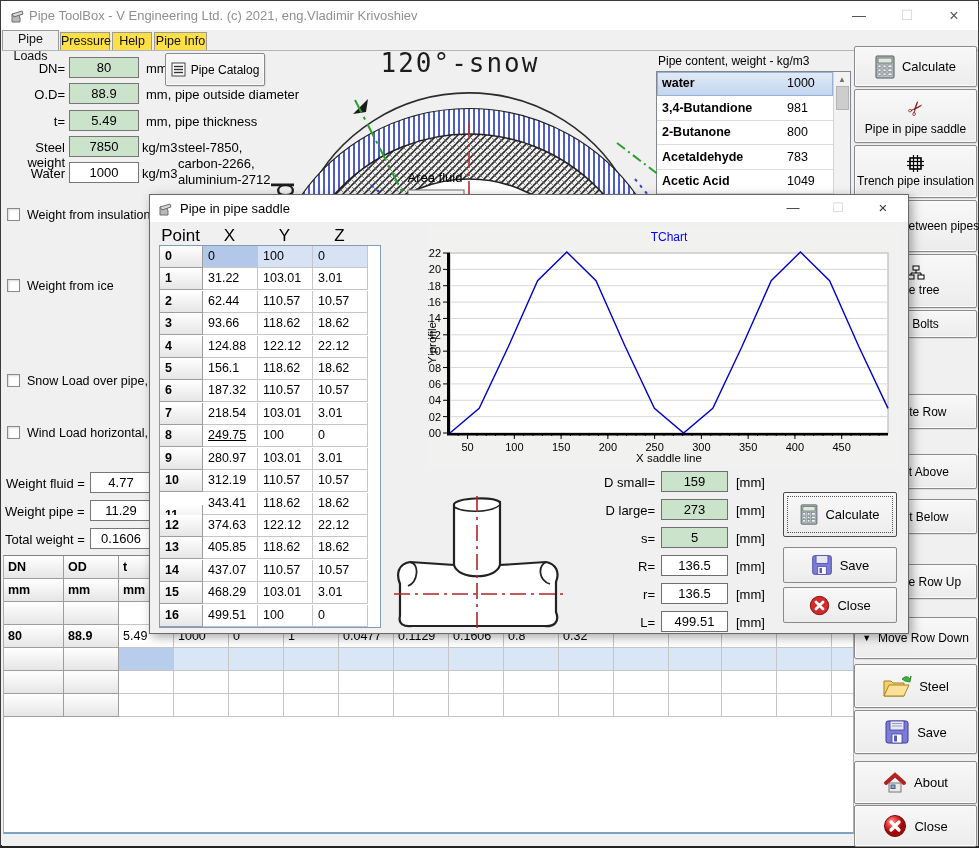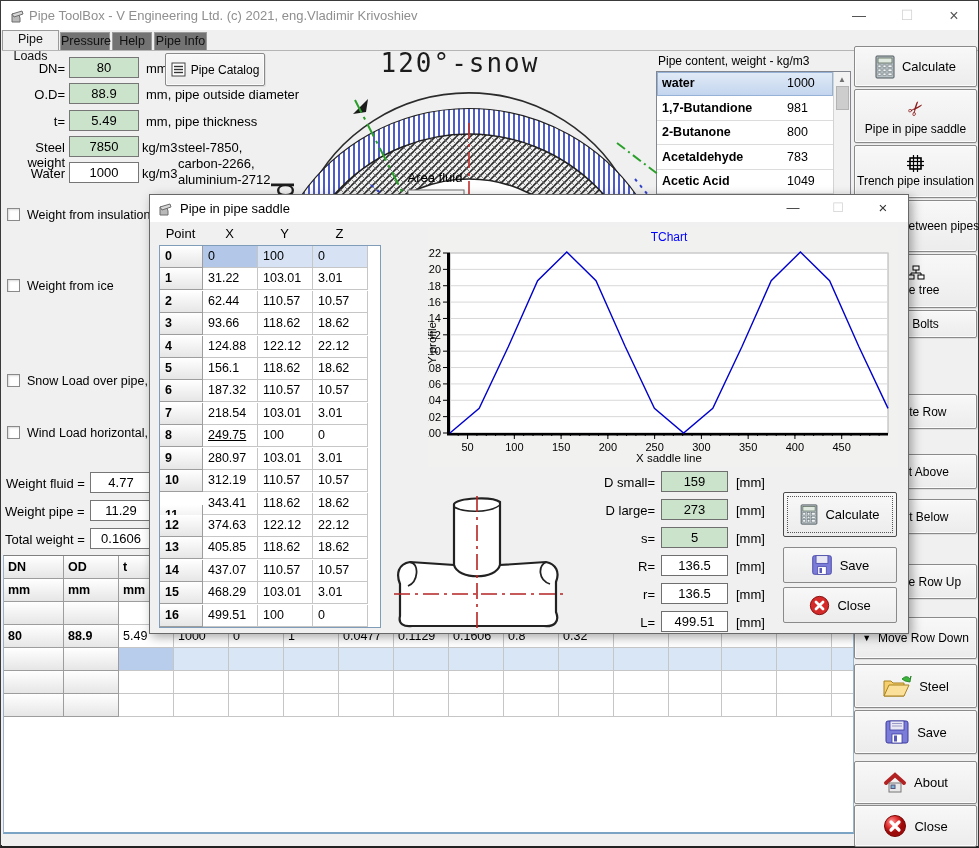--- a/index.html
+++ b/index.html
@@ -5,21 +5,21 @@
 * { margin:0; padding:0; box-sizing:border-box; font-family:"Liberation Sans",sans-serif; }
 html,body { width:979px; height:848px; overflow:hidden; background:#f0f0f0; }
 .win { position:absolute; left:0; top:0; width:979px; height:848px; background:#f0f0f0;
        border:1px solid #3a3a3a; border-bottom:3px solid #232323; }
 .titlebar { position:absolute; left:0; top:0; width:100%; height:29px; background:#ffffff; }
 .titlebar .apptitle { position:absolute; left:28px; top:7px; font-size:13px; color:#8f8f8f; }
 .appicon { position:absolute; left:9px; top:7px; width:16px; height:16px; }
 .wbtn { position:absolute; top:3px; width:30px; height:23px; text-align:center; line-height:23px;
         font-size:14px; color:#555; }
 .tabstrip { position:absolute; left:0; top:29px; width:100%; height:20px; }
-.tab { position:absolute; top:2px; height:18px; background:#737373; border:1px solid #9a9a9a;
+.tab { position:absolute; top:2px; height:18px; background:#fde047; border:1px solid #9a9a9a;
        border-bottom:none; font-size:12.5px; text-align:center; line-height:17px; color:#111; }
 .tab.active { top:0; height:20px; background:#f0f0f0; z-index:2; font-size:12.5px; }
 .page { position:absolute; left:1px; top:49px; width:976px; height:796px; background:#f0f0f0;
         border-top:1px solid #b5b5b5; }
 
 .flabel { position:absolute; font-size:13px; color:#000; text-align:right; }
 .field { position:absolute; height:21px; background:#fff; border:1px solid #767676;
          text-align:center; font-size:13px; line-height:19px; color:#000; }
 .field.green { background:#cbe2cb; }
 .funit { position:absolute; font-size:13px; color:#000; white-space:pre; }
@@ -56,21 +56,21 @@
 .cell-fixed { background:linear-gradient(#ffffff,#e6e6e6); border-right:1px solid #9d9d9d;
               border-bottom:1px solid #9d9d9d; font-weight:bold; }
 .cell-selrow { background:#d9e6f6; }
 .cell-selcell { background:#b7cdeb; }
 
 .dialog { position:absolute; left:148px; top:193px; width:760px; height:440px; background:#f0f0f0;
           border:1px solid #686868; box-shadow:3px 3px 10px rgba(0,0,0,.35); z-index:10; }
 .dlg-title { position:absolute; left:0; top:0; width:100%; height:27px; background:#fff; }
 .dlg-title .t { position:absolute; left:30px; top:6px; font-size:13px; color:#000; }
 .dlg-wbtn { position:absolute; top:2px; width:26px; height:22px; text-align:center; line-height:22px; font-size:13px; color:#333; }
-.dg-head { position:absolute; font-size:13px; text-align:center; }
+.dg-head { position:absolute; font-size:17px; text-align:center; }
 .dgrid { position:absolute; left:9px; top:50px; width:222px; height:383px; background:#fff;
          border:1px solid #7f9db9; overflow:hidden; }
 .dg-cell { position:absolute; height:22px; font-size:12.5px; line-height:21px; padding-left:5px;
            background:#fff; border-right:1px solid #c6c6c6; border-bottom:1px solid #c6c6c6; }
 .dg-rowhead { background:linear-gradient(#ffffff,#e6e6e6); border-right:1px solid #9d9d9d;
               border-bottom:1px solid #9d9d9d; font-weight:bold; }
 .dg-sel { background:#d7e2f4; }
 .dg-selx { background:#b3c8e8; }
 .dlg-flabel { position:absolute; width:125px; text-align:right; font-size:13px; }
 .dlg-field { position:absolute; width:67px; height:21px; background:#fff; border:1px solid #6f6f6f;
@@ -212,21 +212,21 @@
     </svg>
 
     <span class="cl-header" style="left:656px;top:3px;">Pipe content, weight - kg/m3</span>
     <div class="cl-box">
       <div id="content-rows">
           <div class="cl-row sel" style="top: 0px;">
             <div class="cl-name">water</div>
             <div class="cl-val">1000</div>
           </div>
           <div class="cl-row" style="top: 24.5px;">
-            <div class="cl-name">1,7-Butandione</div>
+            <div class="cl-name">3,4-Butandione</div>
             <div class="cl-val">981</div>
           </div>
           <div class="cl-row" style="top: 49px;">
             <div class="cl-name">2-Butanone</div>
             <div class="cl-val">800</div>
           </div>
           <div class="cl-row" style="top: 73.5px;">
             <div class="cl-name">Acetaldehyde</div>
             <div class="cl-val">783</div>
           </div>

